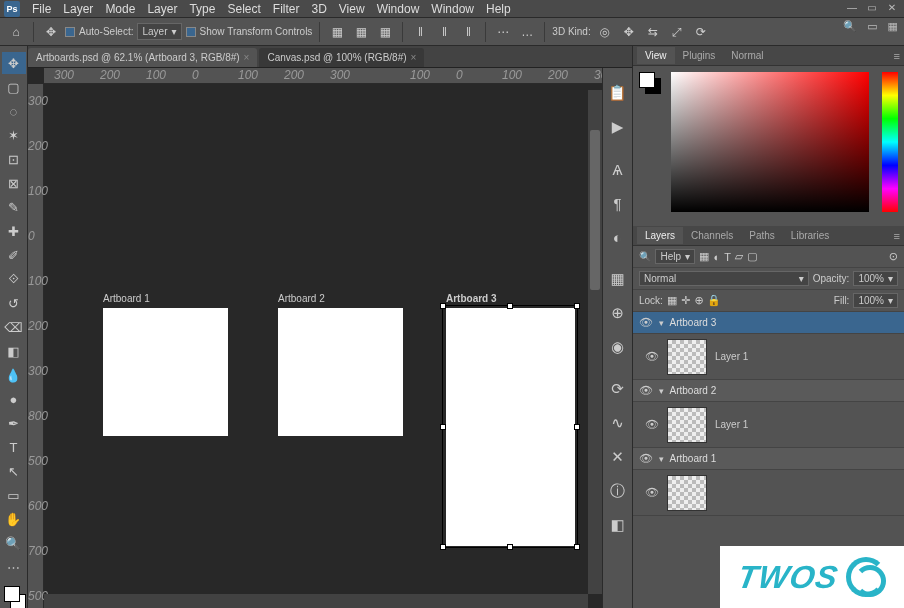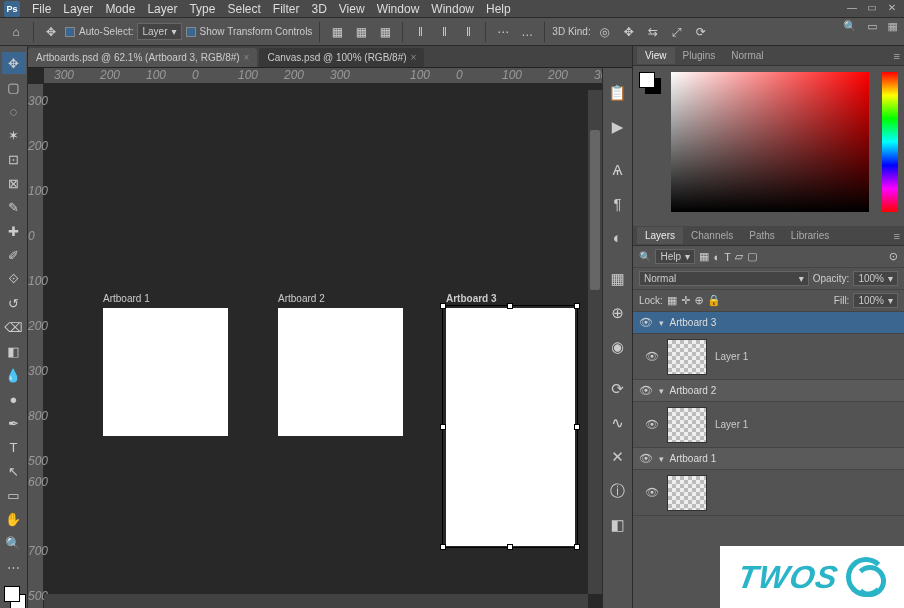--- a/index.html
+++ b/index.html
@@ -185,21 +185,21 @@
     <div class="ruler-v">
       <span class="tick" style="top:10px">300</span>
       <span class="tick" style="top:55px">200</span>
       <span class="tick" style="top:100px">100</span>
       <span class="tick" style="top:145px">0</span>
       <span class="tick" style="top:190px">100</span>
       <span class="tick" style="top:235px">200</span>
       <span class="tick" style="top:280px">300</span>
       <span class="tick" style="top:325px">800</span>
       <span class="tick" style="top:370px">500</span>
-      <span class="tick" style="top:391px">600</span>
+      <span class="tick" style="top:415px">600</span>
       <span class="tick" style="top:460px">700</span>
       <span class="tick" style="top:505px">500</span>
     </div>
     <span class="artboard-label" style="left:75px;top:225px">Artboard 1</span>
     <div class="artboard ab1"></div>
     <span class="artboard-label" style="left:250px;top:225px">Artboard 2</span>
     <div class="artboard ab2"></div>
     <span class="artboard-label" style="left:418px;top:225px;font-weight:bold">Artboard 3</span>
     <div class="artboard ab3"></div>
     <div class="sel-handles">

